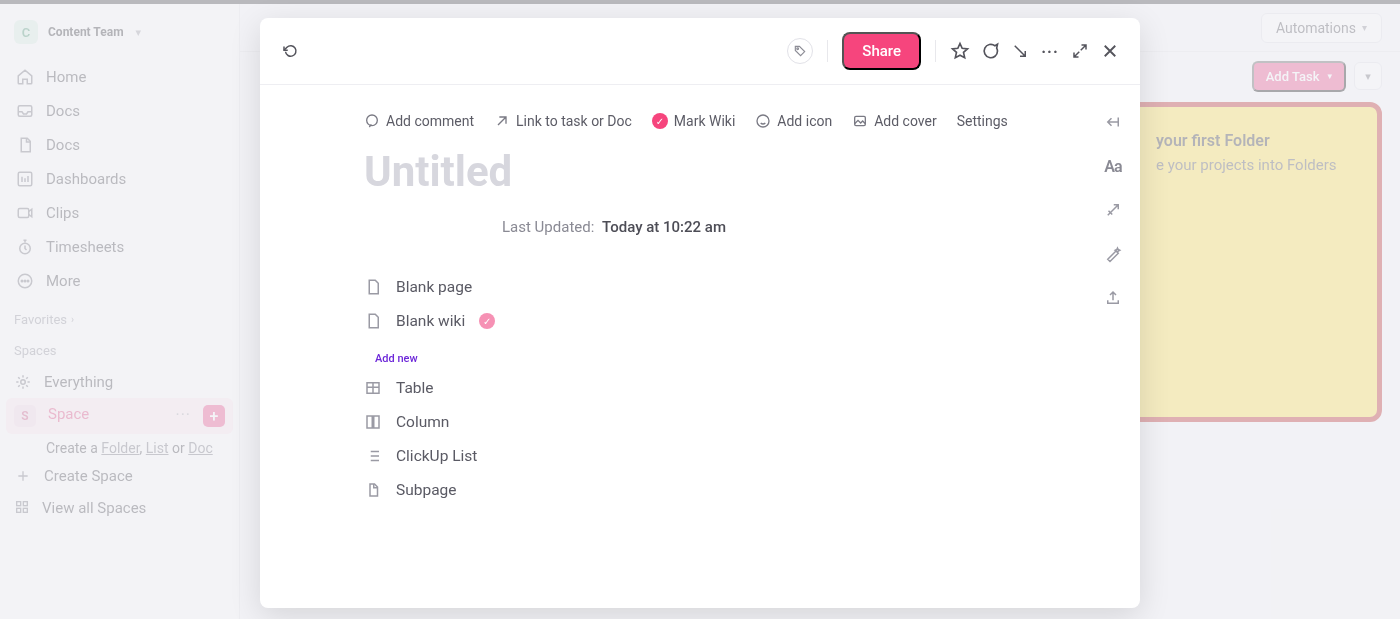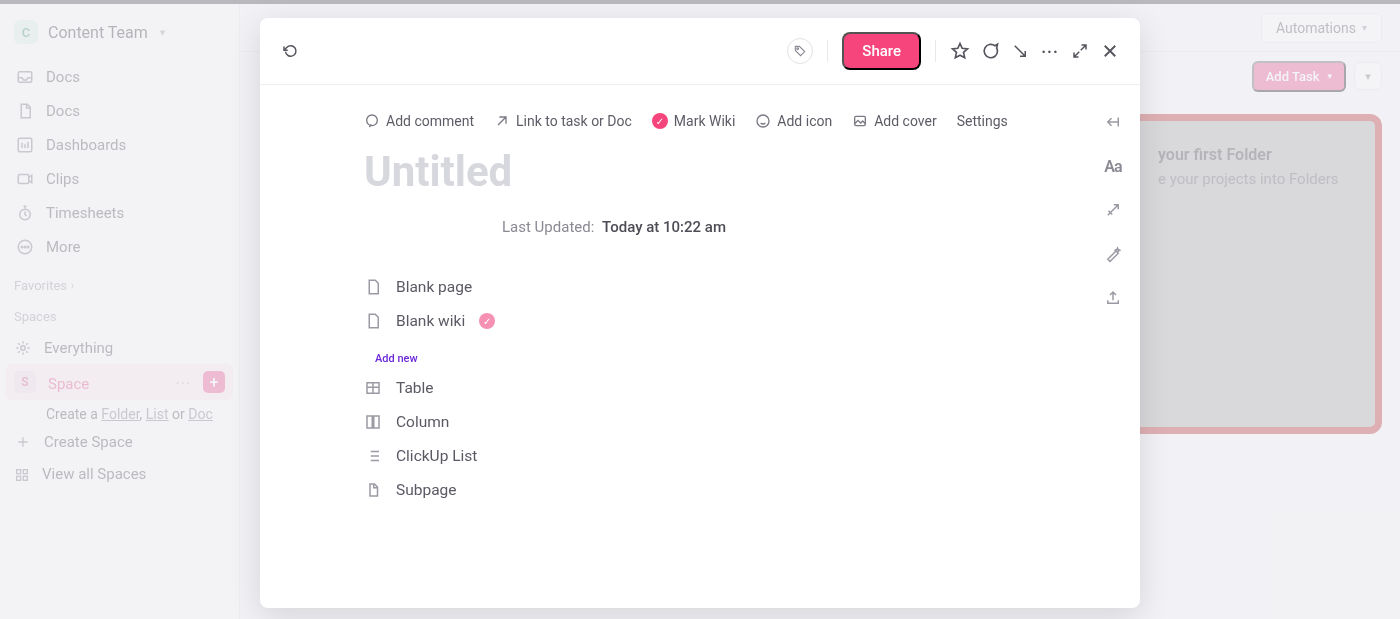--- a/index.html
+++ b/index.html
@@ -53,22 +53,22 @@
       background: #d7ede0;
       color: #3f8f6a;
       border-radius: 6px;
       display: flex;
       align-items: center;
       justify-content: center;
       font-size: 13px;
       font-weight: 600;
     }
     .ws-name {
-      font-weight: 400;
-      font-size: 16px;
+      font-weight: 700;
+      font-size: 12px;
       color: #2b2b2f;
     }
     .ws-chev {
       color: #9a9aa2;
       font-size: 11px;
       margin-left: 2px;
     }
     .nav-list {
       list-style: none;
       padding: 4px 6px;
@@ -98,21 +98,21 @@
       display: flex;
       align-items: center;
       gap: 4px;
     }
     .spaces-list {
       list-style: none;
       padding: 2px 6px;
     }
     .space-item {
       display: flex;
-      align-items: flex-end;
+      align-items: flex-start;
       gap: 12px;
       padding: 7px 8px;
       border-radius: 6px;
       font-size: 15px;
       color: #3d3d44;
       cursor: pointer;
       position: relative;
     }
     .space-item.active {
       background: #fbe6ed;
@@ -225,25 +225,25 @@
       height: 28px;
       display: flex;
       align-items: center;
       justify-content: center;
       color: #6b6b74;
       font-size: 11px;
     }
     .folder-card {
       position: absolute;
       right: 18px;
-      top: 110px;
+      top: 98px;
       width: 255px;
       height: 320px;
-      background: #a3a3a3;
-      border: 7px solid #b91c1c;
+      background: #fde047;
+      border: 5px solid #b91c1c;
       border-radius: 12px;
       padding: 24px;
       font-size: 15px;
       color: #4a4a52;
     }
     .folder-card-title {
       font-weight: 600;
       font-size: 16px;
       margin-bottom: 6px;
       color: #2b2b2f;
@@ -439,20 +439,28 @@
 <div class="app">
 
   <aside class="sidebar">
     <div class="ws-header">
       <div class="ws-badge">C</div>
       <span class="ws-name">Content Team</span>
       <span class="ws-chev">▾</span>
     </div>
 
     <ul class="nav-list">
+      <li class="nav-item">
+        <span class="nav-icon">
+          <svg viewBox="0 0 24 24" width="18" height="18" fill="none" stroke="currentColor" stroke-width="2">
+              <path d="M3 10.5L12 3l9 7.5V20a1 1 0 0 1-1 1h-5v-6h-6v6H4a1 1 0 0 1-1-1z"></path>
+            </svg>
+        </span>
+        <span>Home</span>
+      </li>
       <li class="nav-item">
         <span class="nav-icon">
           <svg viewBox="0 0 24 24" width="18" height="18" fill="none" stroke="currentColor" stroke-width="2">
               <rect x="3" y="5" width="18" height="14" rx="2"></rect>
               <path d="M3 13h5l2 3h4l2-3h5"></path>
             </svg>
         </span>
         <span>Docs</span>
       </li>
       <li class="nav-item">

